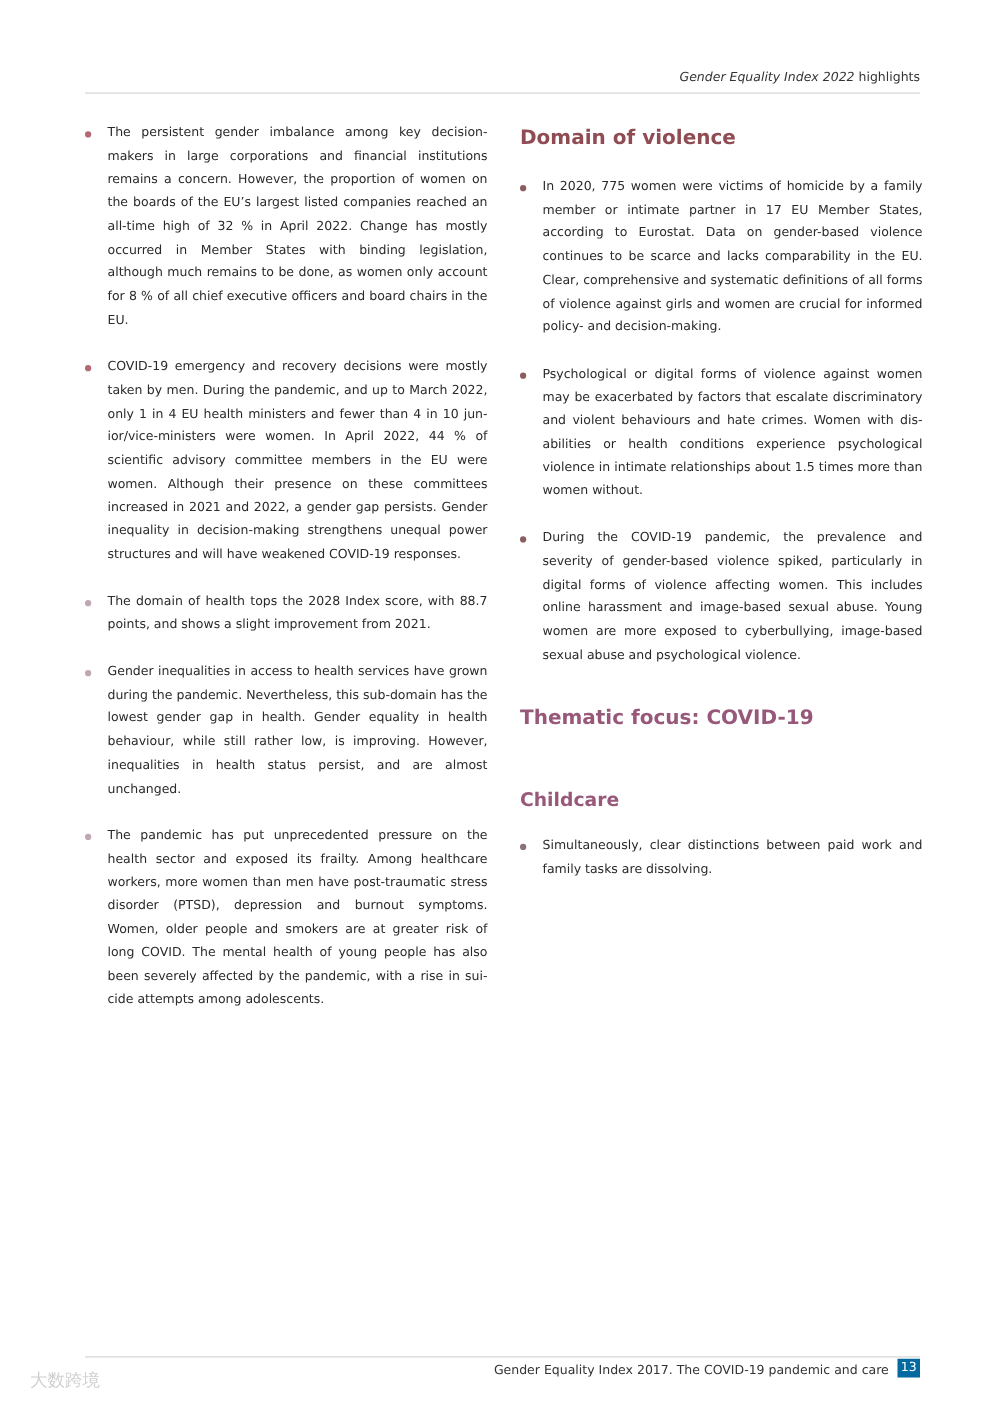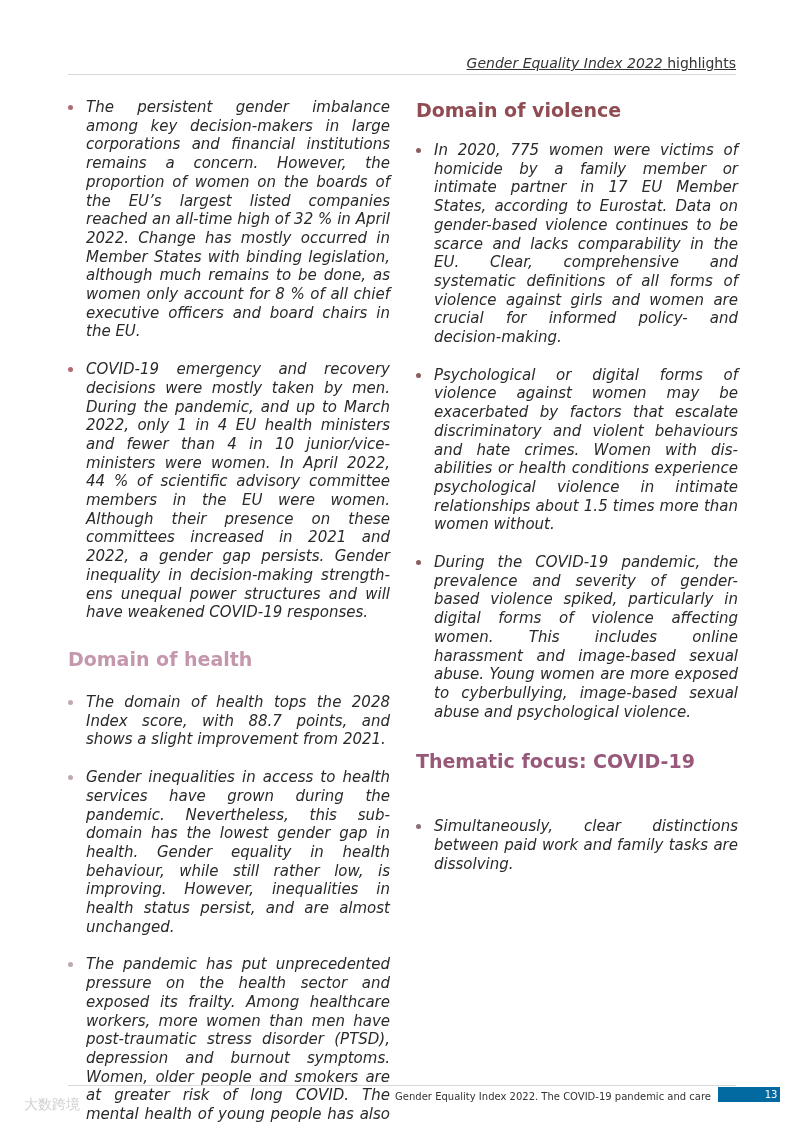--- a/index.html
+++ b/index.html
@@ -3,39 +3,39 @@
   <meta charset="utf-8">
   <style>
     html, body { margin: 0; padding: 0; }
     body {
       width: 793px; height: 1122px; background: #ffffff; position: relative;
       font-family: "DejaVu Sans", sans-serif; color: #2a2a2a; overflow: hidden;
     }
     .header {
       position: absolute; left: 68px; top: 56px; width: 668px; height: 18px;
       border-bottom: 1px solid #d8d8d8; text-align: right;
-      font-size: 14px; color: #333; line-height: 14px; text-decoration: underline;
+      font-size: 10px; color: #333; line-height: 14px;
     }
     .header em { font-style: italic; }
     .col { position: absolute; top: 98px; width: 322px; }
     .col.left { left: 68px; }
     .col.right { left: 416px; }
     .bullet {
       position: relative; padding-left: 18px; margin: 0 0 19px 0;
-      font-size: 15px; line-height: 18.7px; text-align: justify; hyphens: manual; font-style: italic;
+      font-size: 10px; line-height: 18.7px; text-align: justify; hyphens: manual;
     }
     .bullet::before {
       content: ""; position: absolute; left: 0; top: 7px; width: 5px; height: 5px;
       border-radius: 50%;
     }
     .bullet.b-red::before { background: #b06a70; }
     .bullet.b-pink::before { background: #c0a7b4; }
     .bullet.b-brown::before { background: #8a5e60; }
     .bullet.b-plum::before { background: #8c6e7c; }
-    .h2 { font-weight: bold; font-size: 19px; margin: 0; line-height: 24px; }
+    .h2 { font-weight: bold; font-size: 16px; margin: 0; line-height: 24px; }
     .h3 { font-weight: bold; font-size: 15px; margin: 0; line-height: 20px; }
     .footer-line {
       position: absolute; left: 68px; top: 1085px; width: 668px; border-top: 1px solid #d8d8d8;
     }
     .footer-text {
       position: absolute; right: 82px; top: 1090px; font-size: 10px; color: #333;
       line-height: 14px;
     }
     .page-num {
       position: absolute; left: 718px; top: 1087px; width: 18px; height: 15px;
@@ -49,32 +49,32 @@
 <body>
 
 <div class="header">
   <em>Gender Equality Index 2022</em><span> highlights</span>
 </div>
 
 <div class="col left">
   <p class="bullet b-red">The persistent gender imbalance among key decision-makers in large corporations and financial institutions remains a concern. However, the proportion of women on the boards of the EU’s largest listed companies reached an all-time high of 32 % in April 2022. Change has mostly occurred in Mem­ber States with binding legislation, although much remains to be done, as women only account for 8 % of all chief executive officers and board chairs in the EU.</p>
   <p class="bullet b-red">COVID-19 emergency and recovery decisions were mostly taken by men. During the pan­demic, and up to March 2022, only 1 in 4 EU health ministers and fewer than 4 in 10 jun­ior/vice-ministers were women. In April 2022, 44 % of scientific advisory committee mem­bers in the EU were women. Although their presence on these committees increased in 2021 and 2022, a gender gap persists. Gen­der inequality in decision-making strength­ens unequal power structures and will have weakened COVID-19 responses.</p>
 
-  <h2 class="h2" style="color:#c497ad; margin-top:25px; margin-bottom:22px;">Domain of health</h2>
   <p class="bullet b-pink">The domain of health tops the 2028 Index score, with 88.7 points, and shows a slight improvement from 2021.</p>
   <p class="bullet b-pink">Gender inequalities in access to health ser­vices have grown during the pandemic. Nevertheless, this sub-domain has the low­est gender gap in health. Gender equality in health behaviour, while still rather low, is improving. However, inequalities in health status persist, and are almost unchanged.</p>
   <p class="bullet b-pink">The pandemic has put unprecedented pres­sure on the health sector and exposed its frailty. Among healthcare workers, more women than men have post-traumatic stress disorder (PTSD), depression and burnout symptoms. Women, older people and smokers are at greater risk of long COVID. The mental health of young people has also been severely affected by the pandemic, with a rise in sui­cide attempts among adolescents.</p>
 </div>
 
 <div class="col right">
   <h2 class="h2" style="color:#8f4c52; margin-bottom:19px;">Domain of violence</h2>
   <p class="bullet b-brown">In 2020, 775 women were victims of homicide by a family member or intimate partner in 17 EU Member States, according to Eurostat. Data on gender-based violence continues to be scarce and lacks comparability in the EU. Clear, comprehensive and systematic defin­itions of all forms of violence against girls and women are crucial for informed policy- and decision-making.</p>
   <p class="bullet b-brown">Psychological or digital forms of violence against women may be exacerbated by fac­tors that escalate discriminatory and violent behaviours and hate crimes. Women with dis­abilities or health conditions experience psy­chological violence in intimate relationships about 1.5 times more than women without.</p>
   <p class="bullet b-brown">During the COVID-19 pandemic, the preva­lence and severity of gender-based violence spiked, particularly in digital forms of vio­lence affecting women. This includes online harassment and image-based sexual abuse. Young women are more exposed to cyber­bullying, image-based sexual abuse and psy­chological violence.</p>
 
   <h2 class="h2" style="color:#97587a; margin-top:28px; margin-bottom:44px;">Thematic focus: COVID-19</h2>
+  <h3 class="h3" style="color:#97587a; margin-bottom:18px;">Childcare</h3>
   <p class="bullet b-plum">Simultaneously, clear distinctions between paid work and family tasks are dissolving.</p>
 </div>
 
 <div class="footer-line"></div>
-<div class="footer-text">Gender Equality Index 2022. The COVID-19 pandemic and care</div>
-<div class="page-num" style="background:#0369a1;padding-left:44px;">13</div>
+<div class="footer-text">Gender Equality Index 2017. The COVID-19 pandemic and care</div>
+<div class="page-num" style="background:#0369a1;">13</div>
 <div class="watermark">大数跨境</div>
 
 </body></html>

